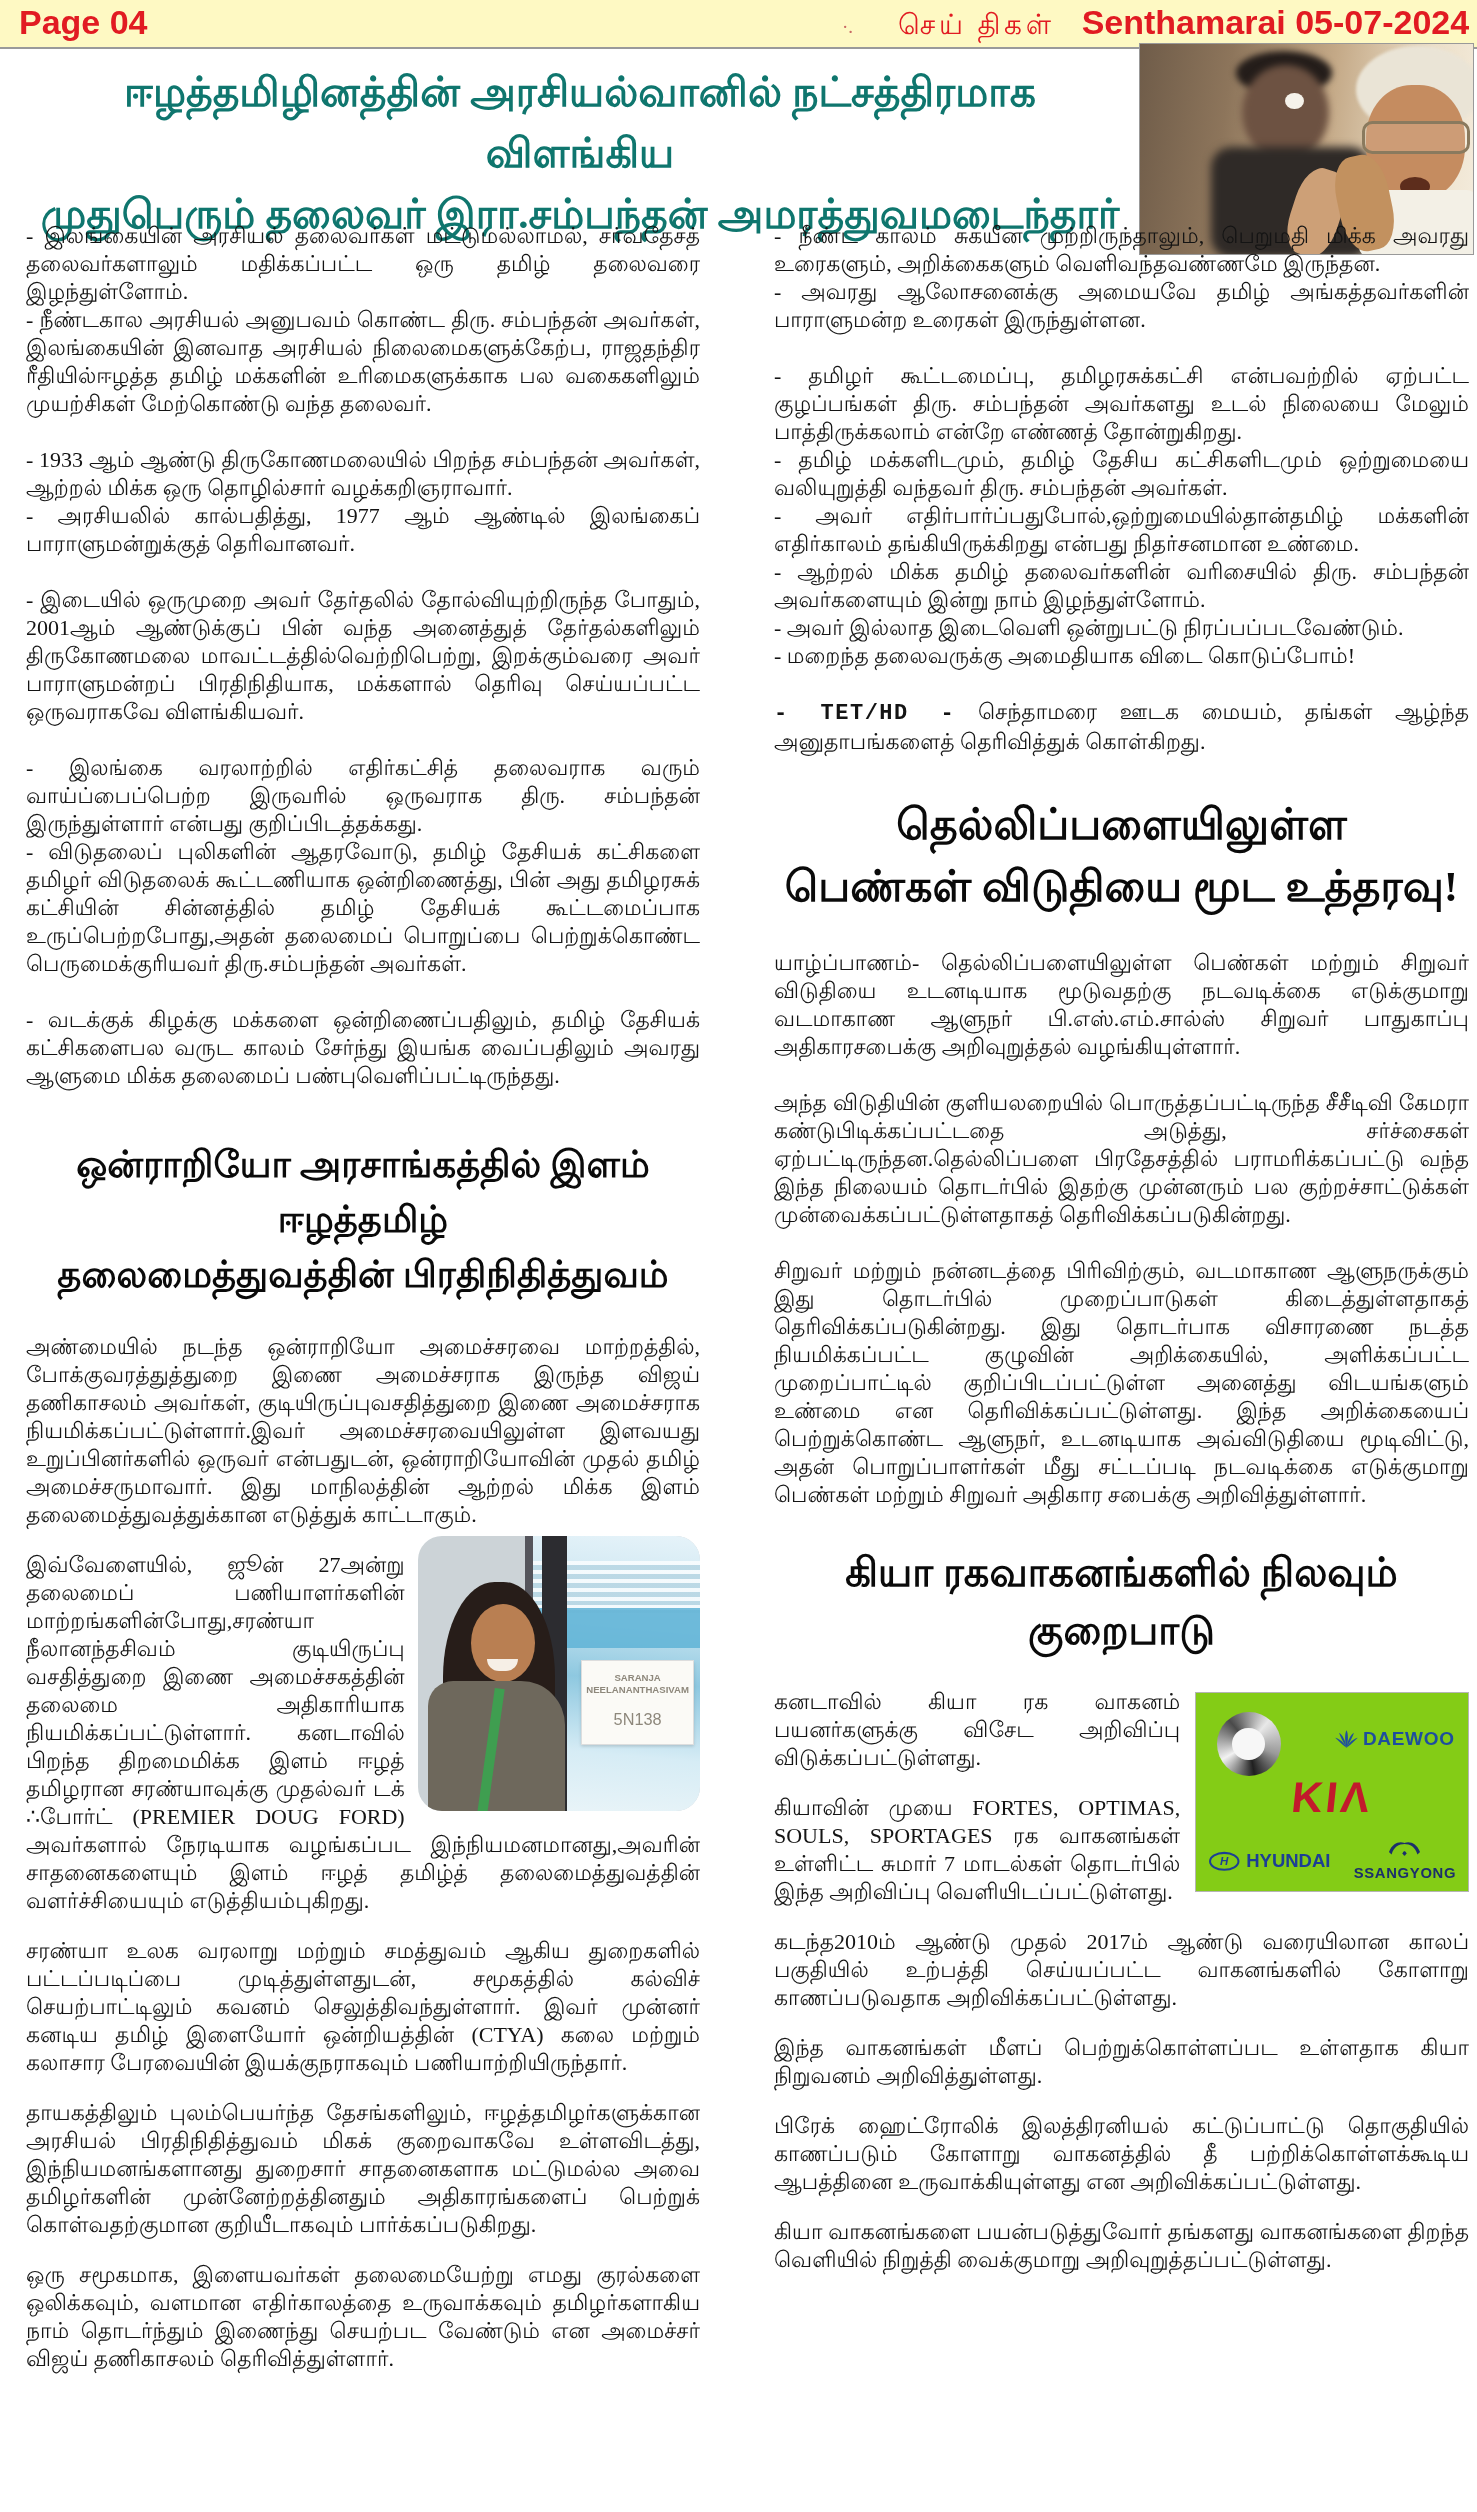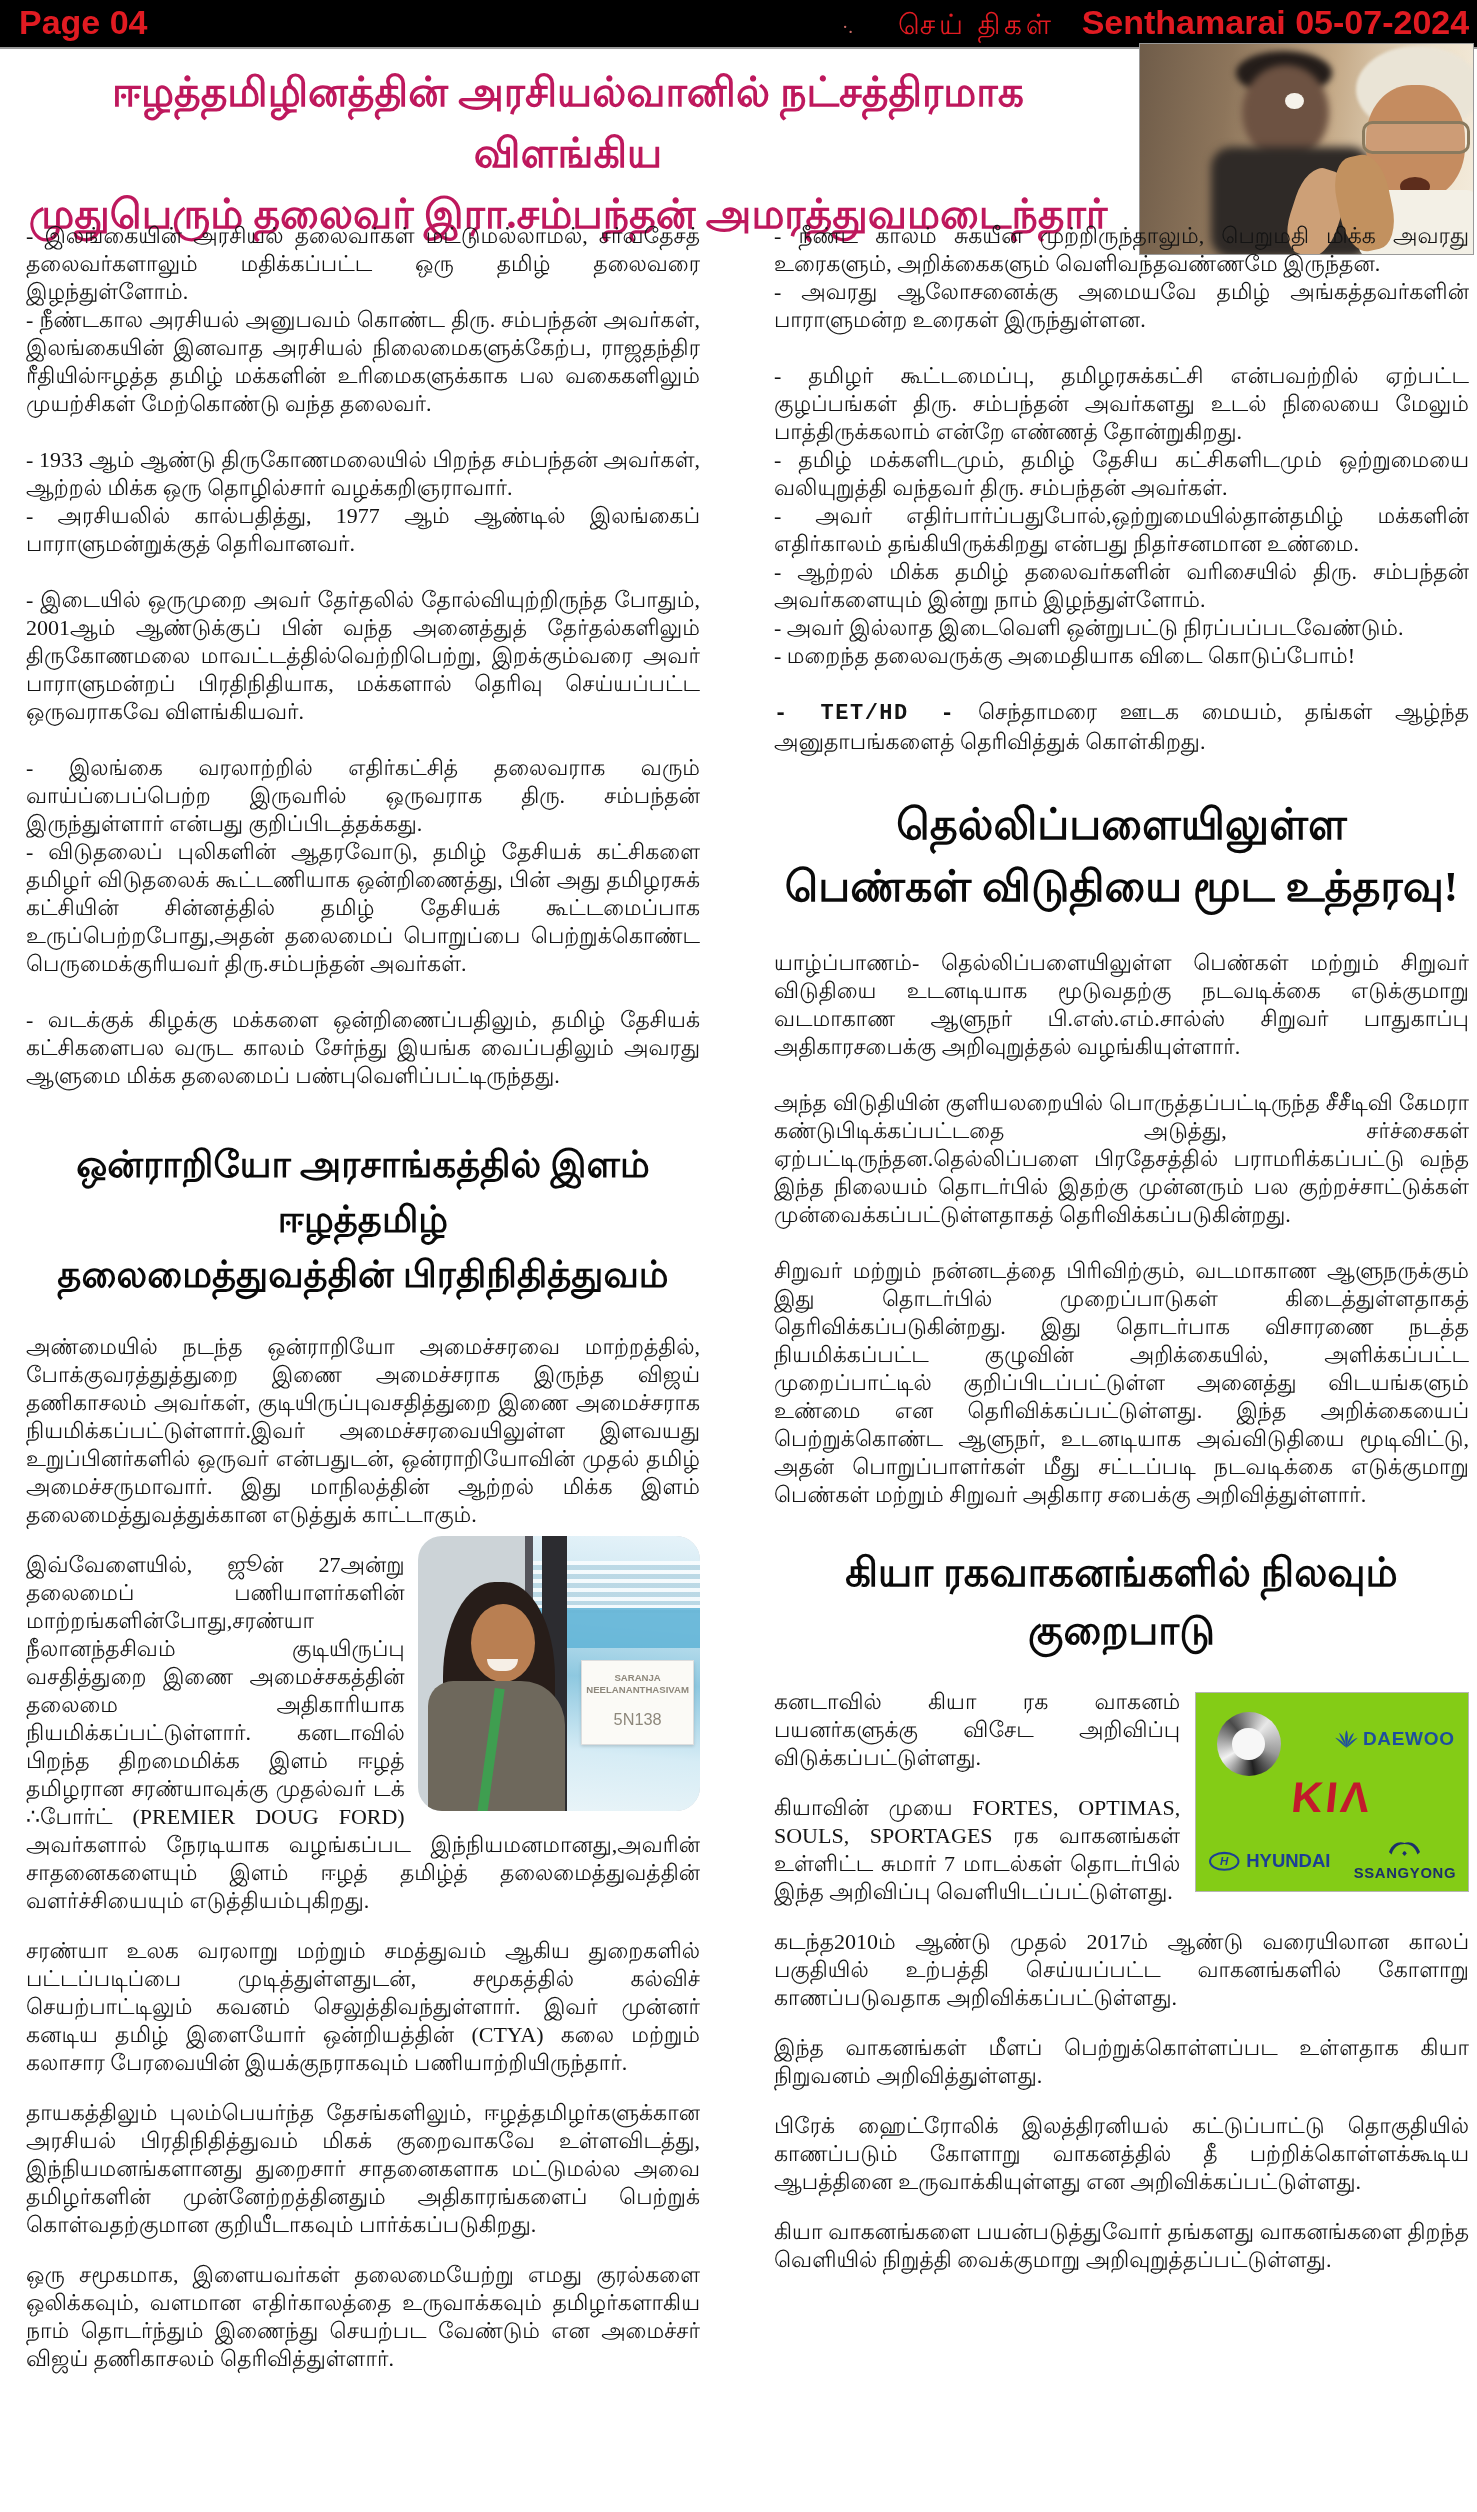--- a/index.html
+++ b/index.html
@@ -1,29 +1,29 @@
 <!DOCTYPE html>
 <html style="font-size:11.8px"><head>
 <meta charset="utf-8">
 <style>
   html,body{margin:0;padding:0;background:#e9e9e9;}
   .page{position:relative;width:1478px;height:2512px;background:#ffffff;overflow:hidden;
         font-family:"Liberation Serif",serif;color:#141414;}
   
-  .header{position:absolute;left:0;top:0;width:1478px;height:47px;background:#000000;
+  .header{position:absolute;left:0;top:0;width:1478px;height:47px;background:#fef9c3;
           border-bottom:2.2px solid #9a9a9a;}
   .page-num{position:absolute;left:19px;top:3px;font-family:"Liberation Sans",sans-serif;
             font-weight:700;font-size:34px;}
   .stray{position:absolute;left:842px;top:16.3px;font-size:19px;color:#c96a65;}
   .section-title{position:absolute;left:898px;top:8.9px;font-size:28px;letter-spacing:3.7px;}
   .masthead{position:absolute;right:8.9px;top:3px;font-family:"Liberation Sans",sans-serif;
             font-weight:700;font-size:34px;}
   
-  .headline-main{position:absolute;left:22px;top:62px;width:1092px;text-align:center;
-                 font-weight:700;font-size:41px;line-height:61px;color:#be185d;}
+  .headline-main{position:absolute;left:34px;top:62px;width:1092px;text-align:center;
+                 font-weight:700;font-size:41px;line-height:61px;color:#0f766e;}
   .h2{font-weight:700;text-align:center;color:#0a0a0a;}
   .h-ontario{font-size:37px;line-height:55px;margin:47px 0 31px 0;}
   .h-hostel{font-size:43px;line-height:62px;margin:38px 0 31px 0;}
   .h-kia{font-size:40px;line-height:58px;margin:35px 0 28px 0;clear:both;}
   
   .col{position:absolute;top:222px;}
   .col-left{left:26px;width:674px;}
   .col-right{left:774px;width:695px;}
   .para{font-size:22px;line-height:28px;text-align:justify;margin:0;}
   .gap{margin-top:28px;}

